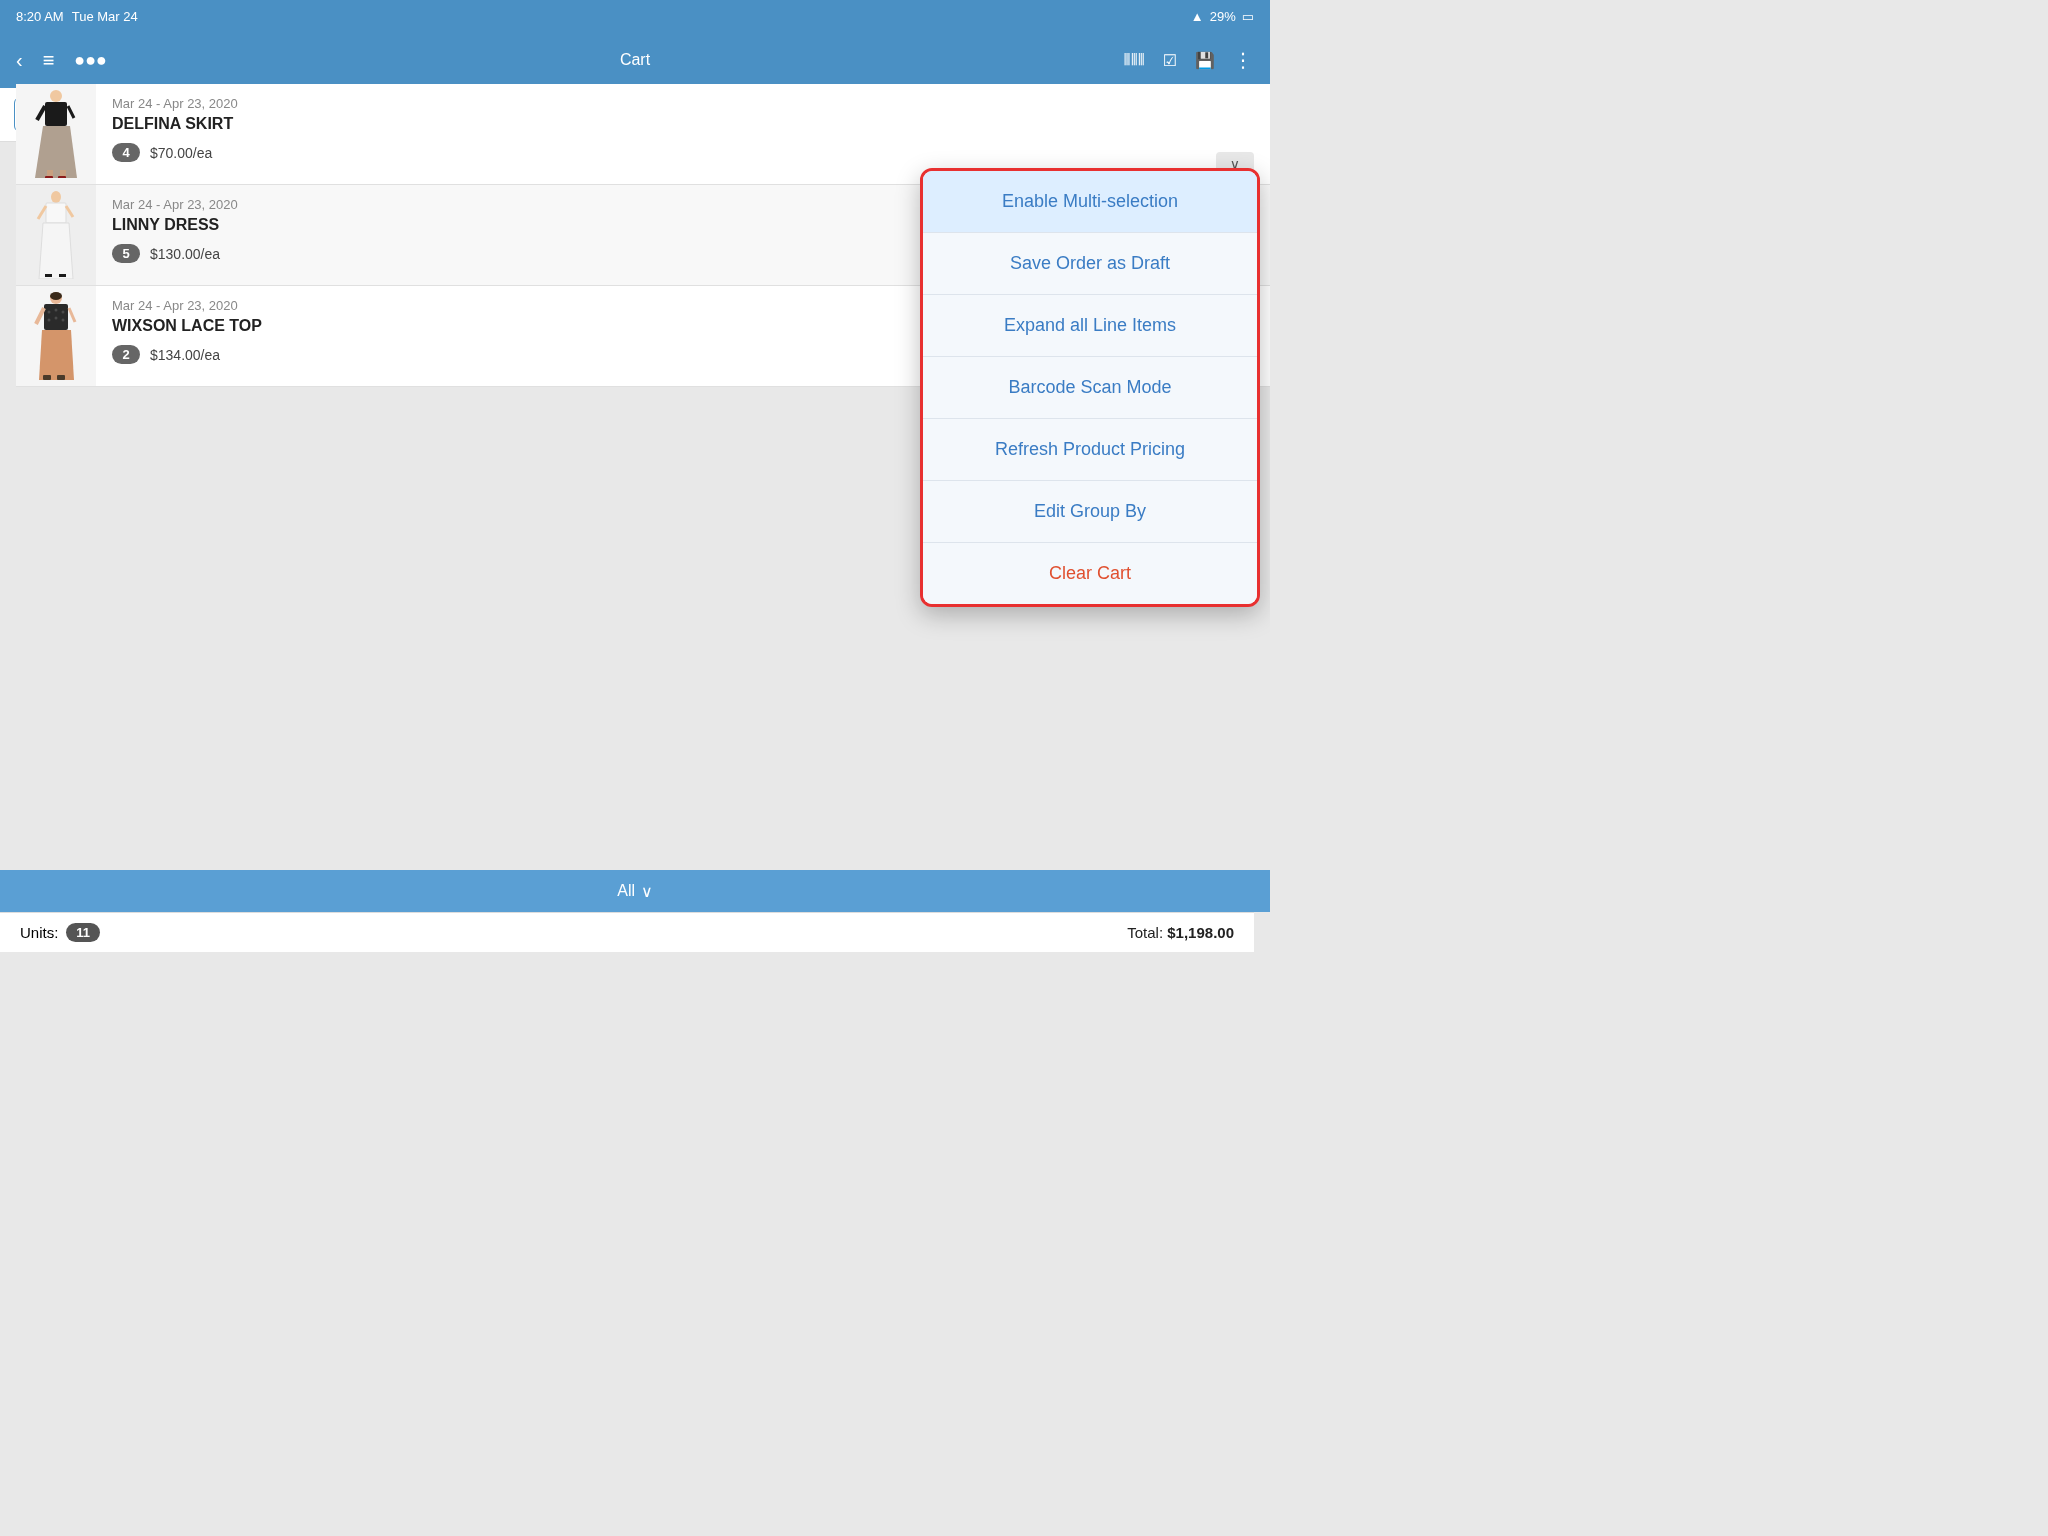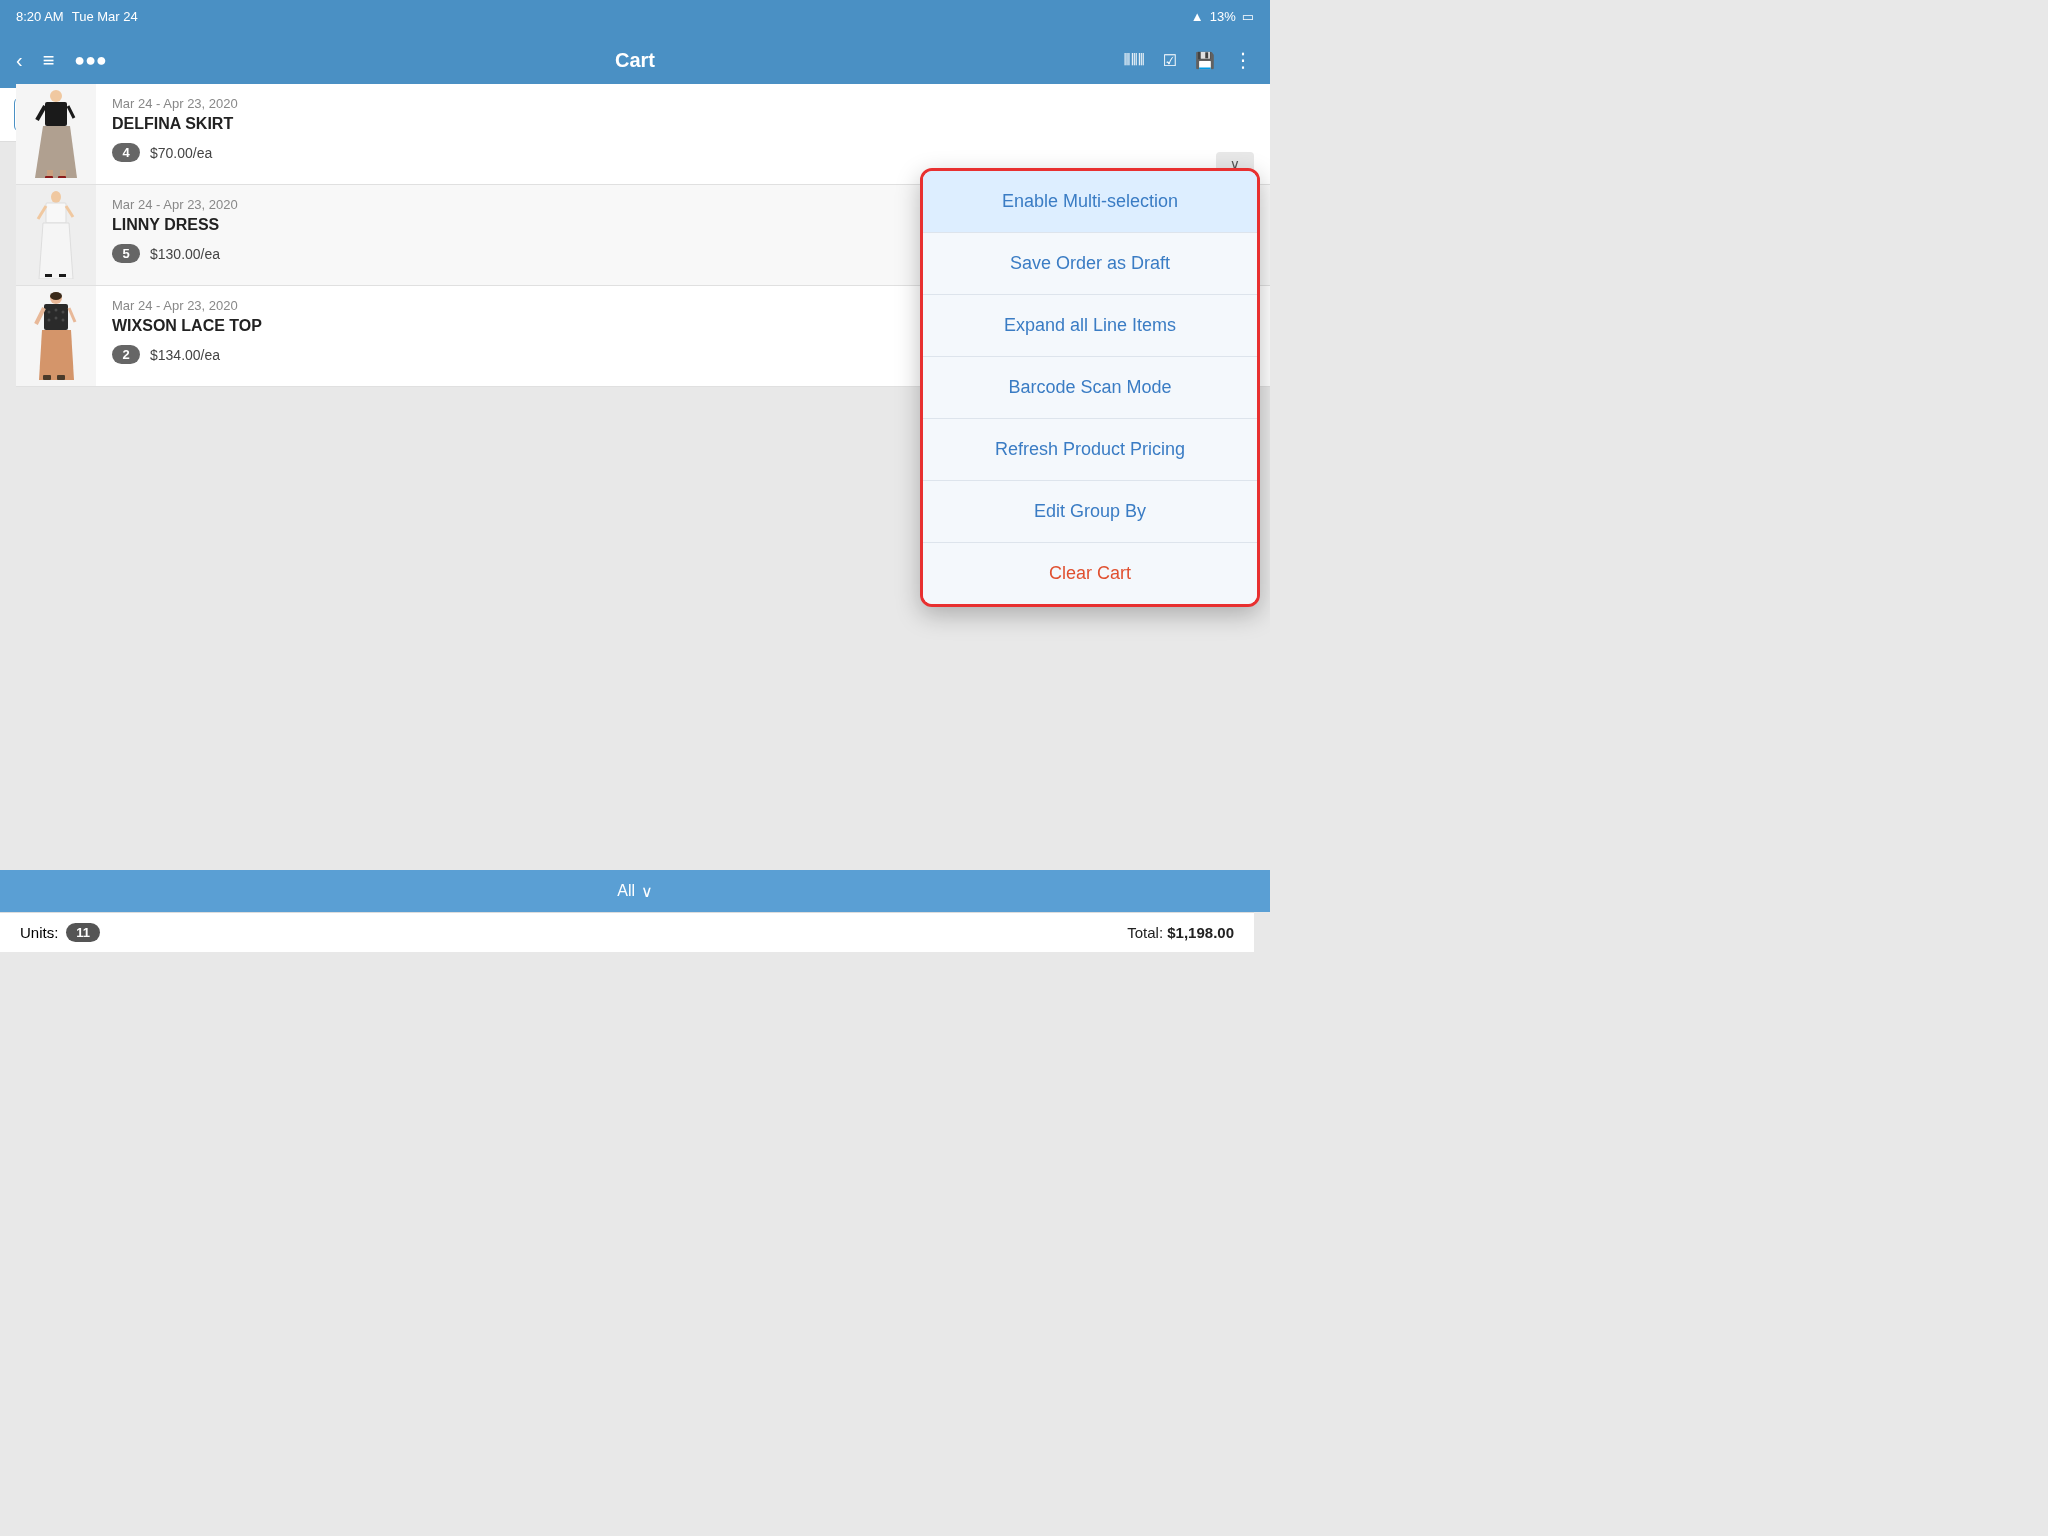--- a/index.html
+++ b/index.html
@@ -24,21 +24,21 @@
     .nav-bar {
       background: #4a90c4;
       height: 56px;
       display: flex;
       align-items: center;
       justify-content: space-between;
       padding: 0 16px;
     }
     .nav-left { display: flex; align-items: center; gap: 20px; }
     .nav-icon { color: white; font-size: 20px; cursor: pointer; }
-    .nav-title { color: white; font-size: 20px; font-weight: 700; position: absolute; left: 50%; transform: translateX(-50%); }
+    .nav-title { color: white; font-size: 16px; font-weight: 400; position: absolute; left: 50%; transform: translateX(-50%); }
     .nav-right { display: flex; align-items: center; gap: 18px; }
     .nav-right-icon { color: white; font-size: 20px; cursor: pointer; }
 
     
     .action-bar {
       background: white;
       height: 54px;
       display: flex;
       align-items: center;
       border-bottom: 1px solid #ddd;
@@ -215,21 +215,21 @@
 </head>
 <body>
 
 <div class="status-bar">
   <div class="status-left">
     <span>8:20 AM</span>
     <span>Tue Mar 24</span>
   </div>
   <div class="status-right">
     <span>▲</span>
-    <span>13%</span>
+    <span>29%</span>
     <span>▭</span>
   </div>
 </div>
 
 <div class="nav-bar">
   <div class="nav-left">
     <span class="nav-icon">‹</span>
     <span class="nav-icon">≡</span>
     <span class="nav-icon" style="font-size:18px;">●●●</span>
   </div>

